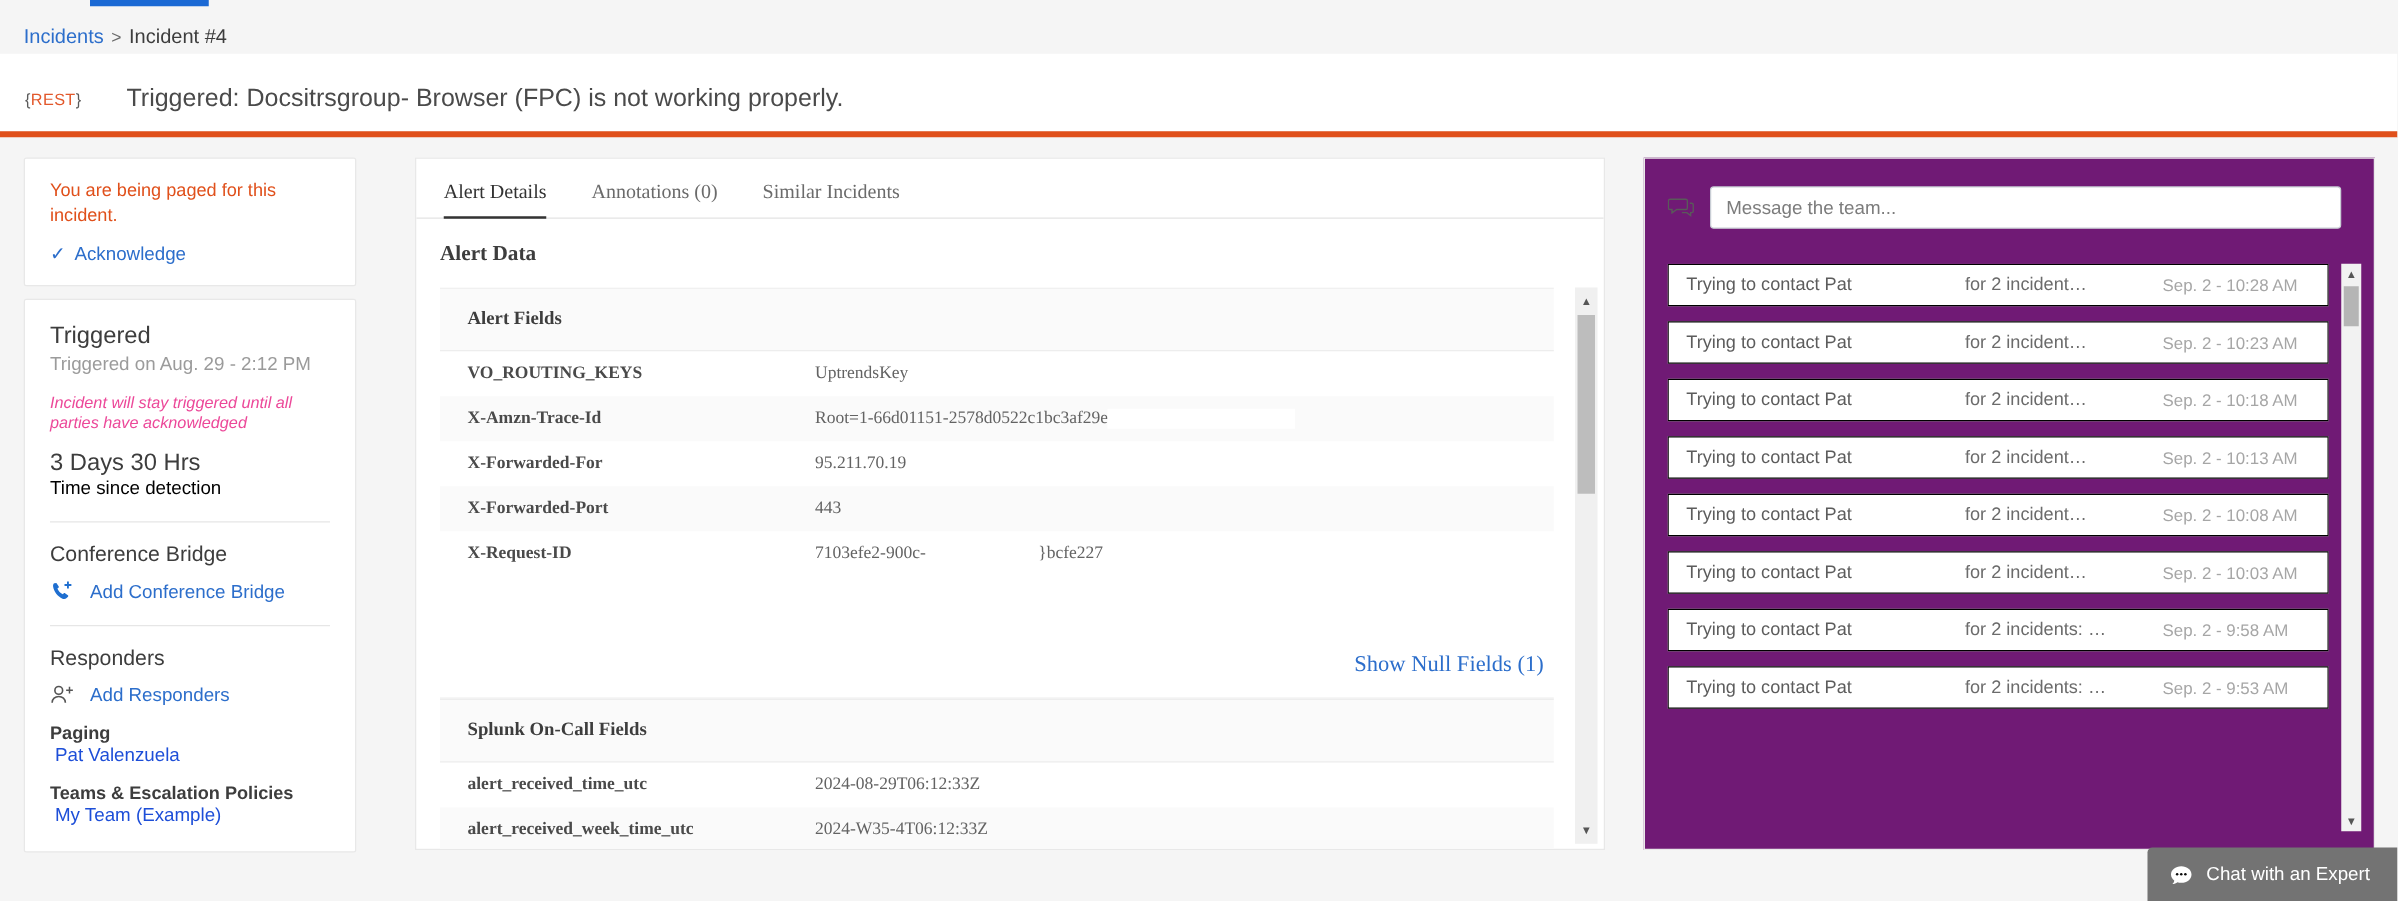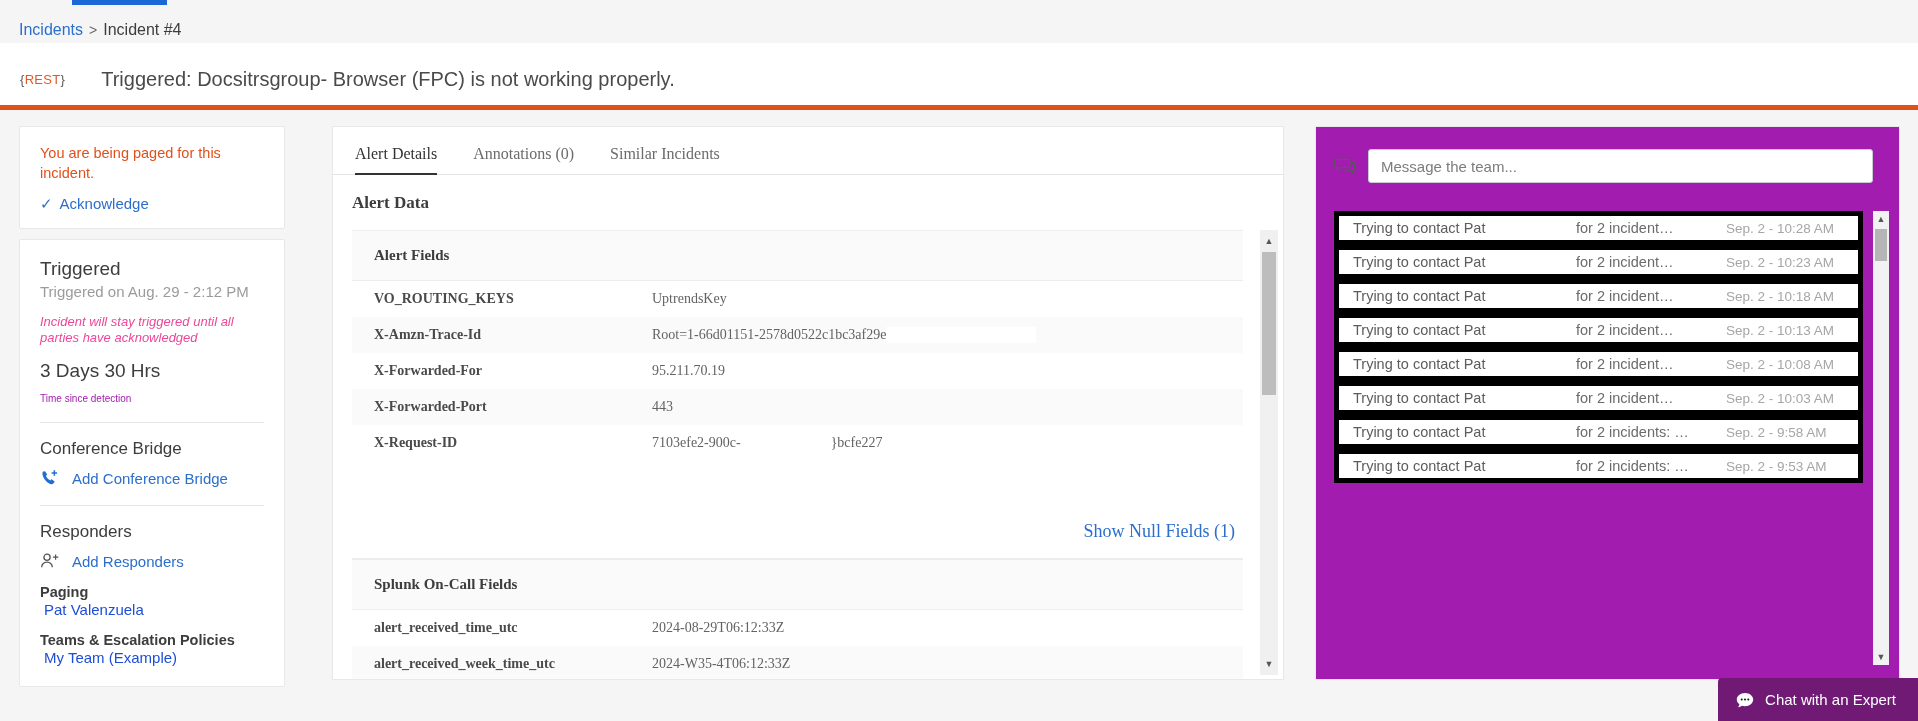--- a/index.html
+++ b/index.html
@@ -77,21 +77,21 @@
   .ack-check { font-size: 15px; color: #2c6ecb; line-height: 1; }
 
   .status-card { padding: 18px 20px 20px 20px; }
   .status-title { font-size: 19px; color: #3d3d3d; font-weight: 400; }
   .status-sub { font-size: 15px; color: #9b9b9b; margin-top: 2px; line-height: 20px; }
   .status-note {
     font-size: 13px; color: #ec4899; font-style: italic;
     margin-top: 12px; line-height: 16px;
   }
   .elapsed { font-size: 19px; color: #3d3d3d; margin-top: 14px; }
-  .elapsed-sub { font-size: 10px; color: #a21caf; margin-top: 11px; }
+  .elapsed-sub { font-size: 15px; color: #000000; margin-top: 0; }
 
   .divider { height: 1px; background: #e6e6e6; margin: 18px 0 16px 0; }
 
   .section-head { font-size: 17px; color: #3d3d3d; margin-bottom: 10px; }
   .link-row {
     display: flex; align-items: center; gap: 12px;
     color: #2c6ecb; font-size: 15px; cursor: pointer;
   }
   .icon-svg { flex: 0 0 auto; display: block; }
 
@@ -178,21 +178,21 @@
   }
   .vscroll .arr.up { top: 2px; }
   .vscroll .arr.down { bottom: 2px; }
 
   
   .right {
     flex: 1 1 auto;
     padding: 16px 18px 0 14px;
   }
   .right-card {
-    background: #a21caf; border: 1px solid #e8e8e8;
+    background: #701a75; border: 1px solid #e8e8e8;
     height: 554px; position: relative; overflow: hidden;
   }
   .msg-row {
     display: flex; align-items: center; gap: 12px;
     padding: 22px 26px 0 18px;
   }
   .msg-input {
     flex: 1 1 auto; height: 34px;
     border: 1px solid #c8cdd4; border-radius: 3px;
     padding: 0 12px; font-size: 15px; color: #4a4a4a;
@@ -200,22 +200,22 @@
     background: #fff; outline: none;
   }
   .msg-input::placeholder { color: #7c7c7c; }
 
   .msg-list {
     position: absolute; left: 18px; right: 36px; top: 84px; bottom: 14px;
     overflow: hidden;
   }
   .msg-item {
     display: flex; align-items: center;
-    border: 5px solid #000000; height: 34px;
-    font-size: 14.5px; color: #5c5c5c;
+    border: 1px solid #000000; height: 34px;
+    margin-bottom: 12px; font-size: 14.5px; color: #5c5c5c;
     cursor: pointer; background: #fff;
   }
   .msg-item .who { flex: 0 0 237px; padding-left: 14px; }
   .msg-item .what { flex: 1 1 auto; color: #6b6b6b; }
   .msg-item .when { flex: 0 0 132px; color: #a6a6a6; font-size: 13.5px; }
 
   .rscroll {
     position: absolute; right: 10px; top: 84px; bottom: 14px; width: 16px;
     background: #f2f2f2;
   }
@@ -227,21 +227,21 @@
     position: absolute; left: 0; width: 16px; height: 16px;
     display: flex; align-items: center; justify-content: center;
     font-size: 9px; color: #565656;
   }
   .rscroll .arr.up { top: 0; }
   .rscroll .arr.down { bottom: 0; }
 
   
   .chat-widget {
     position: absolute; right: 0px; bottom: 0px;
-    background: #701a75; color: #fff;
+    background: #737373; color: #fff;
     height: 43px; padding: 0 22px 0 18px;
     display: flex; align-items: center; gap: 11px;
     border-radius: 4px 0 0 0;
     font-size: 15px; cursor: pointer;
     z-index: 50;
   }
 </style>
 </head>
 <body>
 

